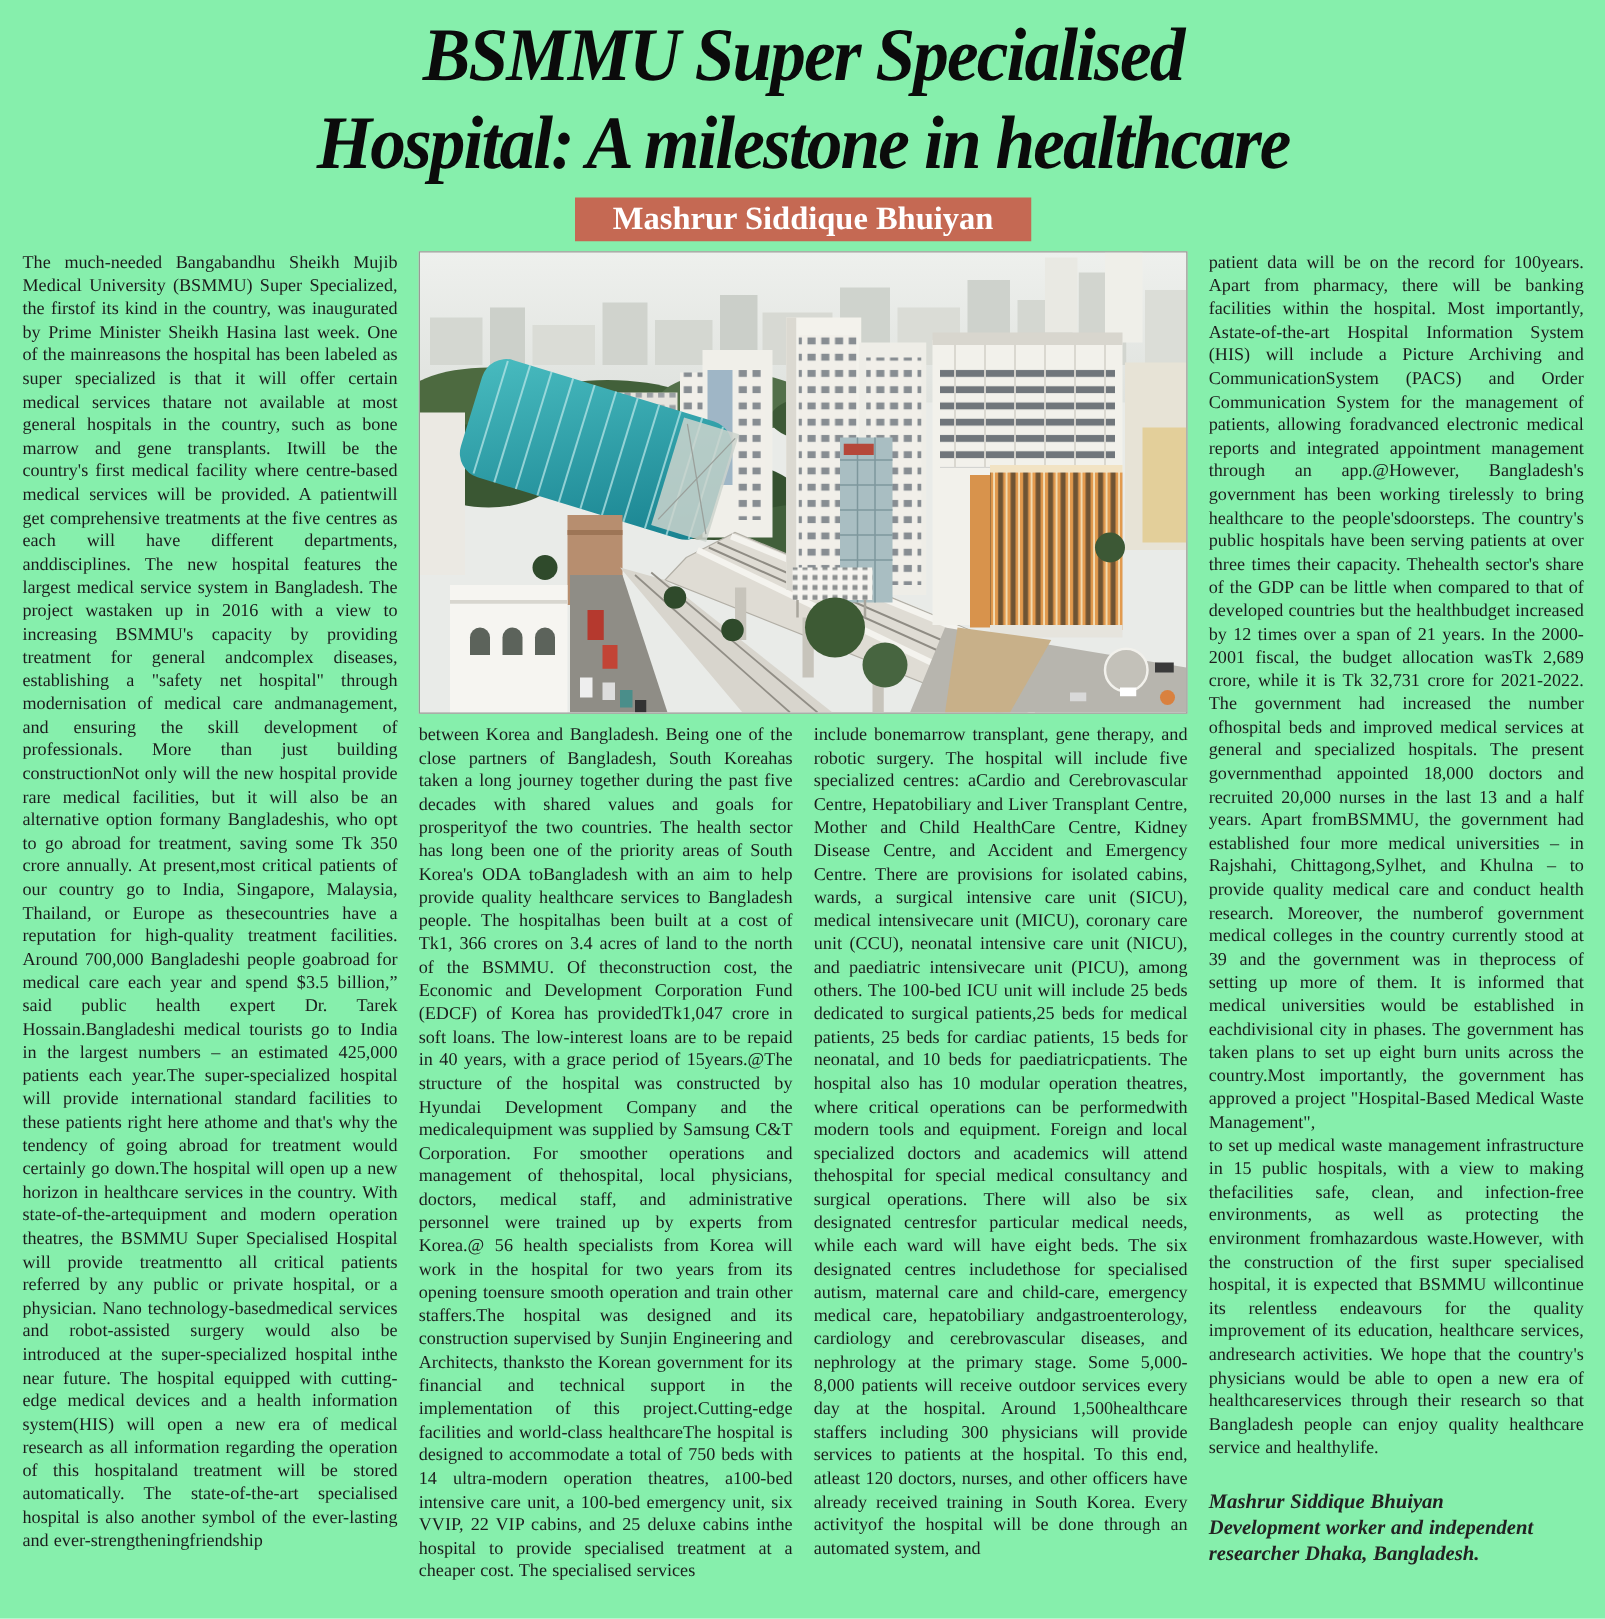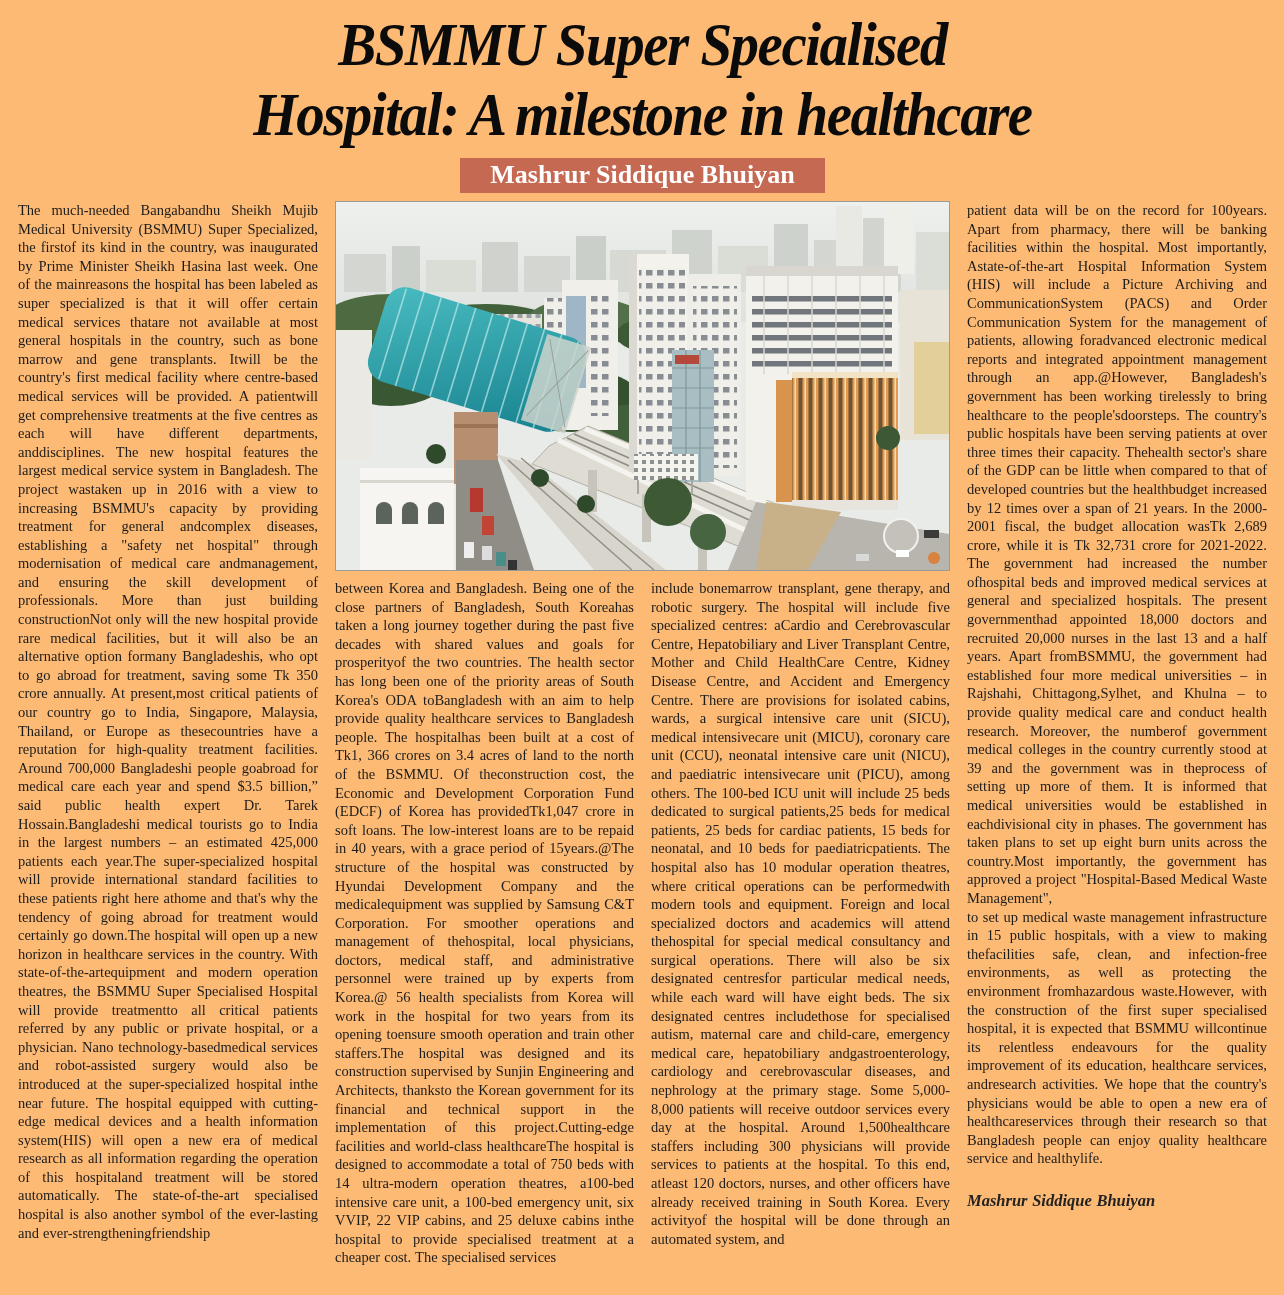--- a/index.html
+++ b/index.html
@@ -1,21 +1,21 @@
 <!DOCTYPE html>
 <html><head>
 <meta charset="utf-8">
 <style>
   * { margin:0; padding:0; box-sizing:border-box; }
   html,body { background:#ffffff; }
   body {
     width:1284px; height:1295px; overflow:hidden;
     font-family:"Liberation Serif", serif; color:#151515;
   }
-  .page { position:relative; width:1284px; height:1295px; padding:6px 17px 0 18px; background:#fdba74; overflow:hidden; }
+  .page { position:relative; width:1284px; height:1295px; padding:6px 17px 0 18px; background:#86efac; overflow:hidden; }
   .headline {
     text-align:center; font-weight:bold; font-style:italic;
     font-size:57px; line-height:66px; letter-spacing:-1.5px; color:#0b0b0b;
     margin-top:4px; transform:scaleY(1.06); transform-origin:top center;
   }
   .byline-wrap { display:flex; justify-content:center; margin-top:16px; }
   .byline-bar {
     background:#c56953; color:#ffffff; font-weight:bold;
     font-size:26px; line-height:32px; padding:1px 30px 2px 30px;
   }
@@ -252,17 +252,18 @@
         <div class="col">between Korea and Bangladesh. Being one of the close partners of Bangladesh, South Koreahas taken a long journey together during the past five decades with shared values and goals for prosperityof the two countries. The health sector has long been one of the priority areas of South Korea's ODA toBangladesh with an aim to help provide quality healthcare services to Bangladesh people. The hospitalhas been built at a cost of Tk1, 366 crores on 3.4 acres of land to the north of the BSMMU. Of theconstruction cost, the Economic and Development Corporation Fund (EDCF) of Korea has providedTk1,047 crore in soft loans. The low-interest loans are to be repaid in 40 years, with a grace period of 15years.@The structure of the hospital was constructed by Hyundai Development Company and the medicalequipment was supplied by Samsung C&amp;T Corporation. For smoother operations and management of thehospital, local physicians, doctors, medical staff, and administrative personnel were trained up by experts from Korea.@ 56 health specialists from Korea will work in the hospital for two years from its opening toensure smooth operation and train other staffers.The hospital was designed and its construction supervised by Sunjin Engineering and Architects, thanksto the Korean government for its financial and technical support in the implementation of this project.Cutting-edge facilities and world-class healthcareThe hospital is designed to accommodate a total of 750 beds with 14 ultra-modern operation theatres, a100-bed intensive care unit, a 100-bed emergency unit, six VVIP, 22 VIP cabins, and 25 deluxe cabins inthe hospital to provide specialised treatment at a cheaper cost. The specialised services</div>
         <div class="col">include bonemarrow transplant, gene therapy, and robotic surgery. The hospital will include five specialized centres: aCardio and Cerebrovascular Centre, Hepatobiliary and Liver Transplant Centre, Mother and Child HealthCare Centre, Kidney Disease Centre, and Accident and Emergency Centre. There are provisions for isolated cabins, wards, a surgical intensive care unit (SICU), medical intensivecare unit (MICU), coronary care unit (CCU), neonatal intensive care unit (NICU), and paediatric intensivecare unit (PICU), among others. The 100-bed ICU unit will include 25 beds dedicated to surgical patients,25 beds for medical patients, 25 beds for cardiac patients, 15 beds for neonatal, and 10 beds for paediatricpatients. The hospital also has 10 modular operation theatres, where critical operations can be performedwith modern tools and equipment. Foreign and local specialized doctors and academics will attend thehospital for special medical consultancy and surgical operations. There will also be six designated centresfor particular medical needs, while each ward will have eight beds. The six designated centres includethose for specialised autism, maternal care and child-care, emergency medical care, hepatobiliary andgastroenterology, cardiology and cerebrovascular diseases, and nephrology at the primary stage. Some 5,000-8,000 patients will receive outdoor services every day at the hospital. Around 1,500healthcare staffers including 300 physicians will provide services to patients at the hospital. To this end, atleast 120 doctors, nurses, and other officers have already received training in South Korea. Every activityof the hospital will be done through an automated system, and</div>
       </div>
     </div>
 
     <div class="col">
       <p>patient data will be on the record for 100years. Apart from pharmacy, there will be banking facilities within the hospital. Most importantly, Astate-of-the-art Hospital Information System (HIS) will include a Picture Archiving and CommunicationSystem (PACS) and Order Communication System for the management of patients, allowing foradvanced electronic medical reports and integrated appointment management through an app.@However, Bangladesh's government has been working tirelessly to bring healthcare to the people'sdoorsteps. The country's public hospitals have been serving patients at over three times their capacity. Thehealth sector's share of the GDP can be little when compared to that of developed countries but the healthbudget increased by 12 times over a span of 21 years. In the 2000-2001 fiscal, the budget allocation wasTk 2,689 crore, while it is Tk 32,731 crore for 2021-2022. The government had increased the number ofhospital beds and improved medical services at general and specialized hospitals. The present governmenthad appointed 18,000 doctors and recruited 20,000 nurses in the last 13 and a half years. Apart fromBSMMU, the government had established four more medical universities – in Rajshahi, Chittagong,Sylhet, and Khulna – to provide quality medical care and conduct health research. Moreover, the numberof government medical colleges in the country currently stood at 39 and the government was in theprocess of setting up more of them. It is informed that medical universities would be established in eachdivisional city in phases. The government has taken plans to set up eight burn units across the country.Most importantly, the government has approved a project "Hospital-Based Medical Waste Management",</p>
       <p>to set up medical waste management infrastructure in 15 public hospitals, with a view to making thefacilities safe, clean, and infection-free environments, as well as protecting the environment fromhazardous waste.However, with the construction of the first super specialised hospital, it is expected that BSMMU willcontinue its relentless endeavours for the quality improvement of its education, healthcare services, andresearch activities. We hope that the country's physicians would be able to open a new era of healthcareservices through their research so that Bangladesh people can enjoy quality healthcare service and healthylife.</p>
       <div class="bio">
         <div>Mashrur Siddique Bhuiyan</div>
+        <div>Development worker and independent researcher Dhaka, Bangladesh.</div>
       </div>
     </div>
 
   </div>
 </div>
 
 </body></html>

